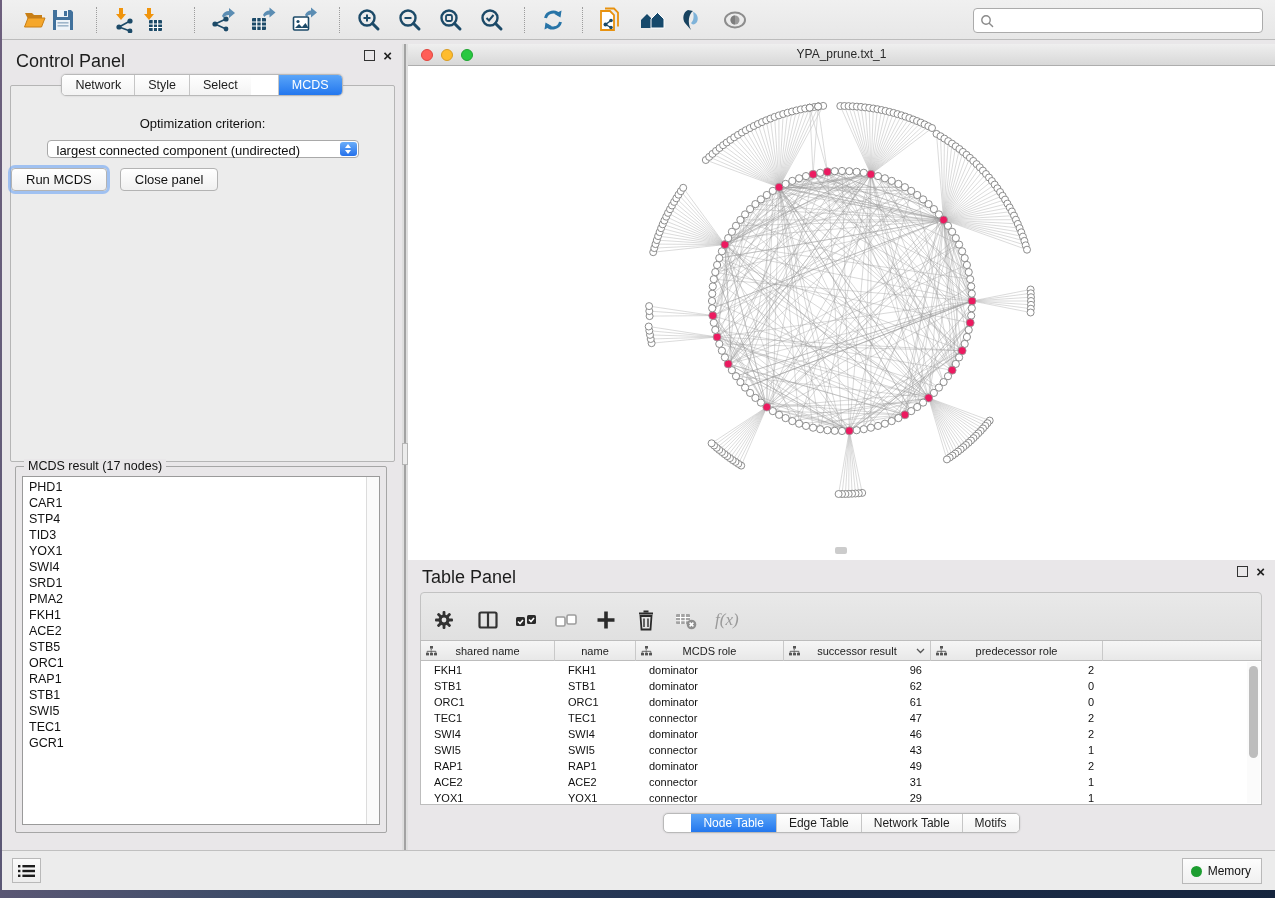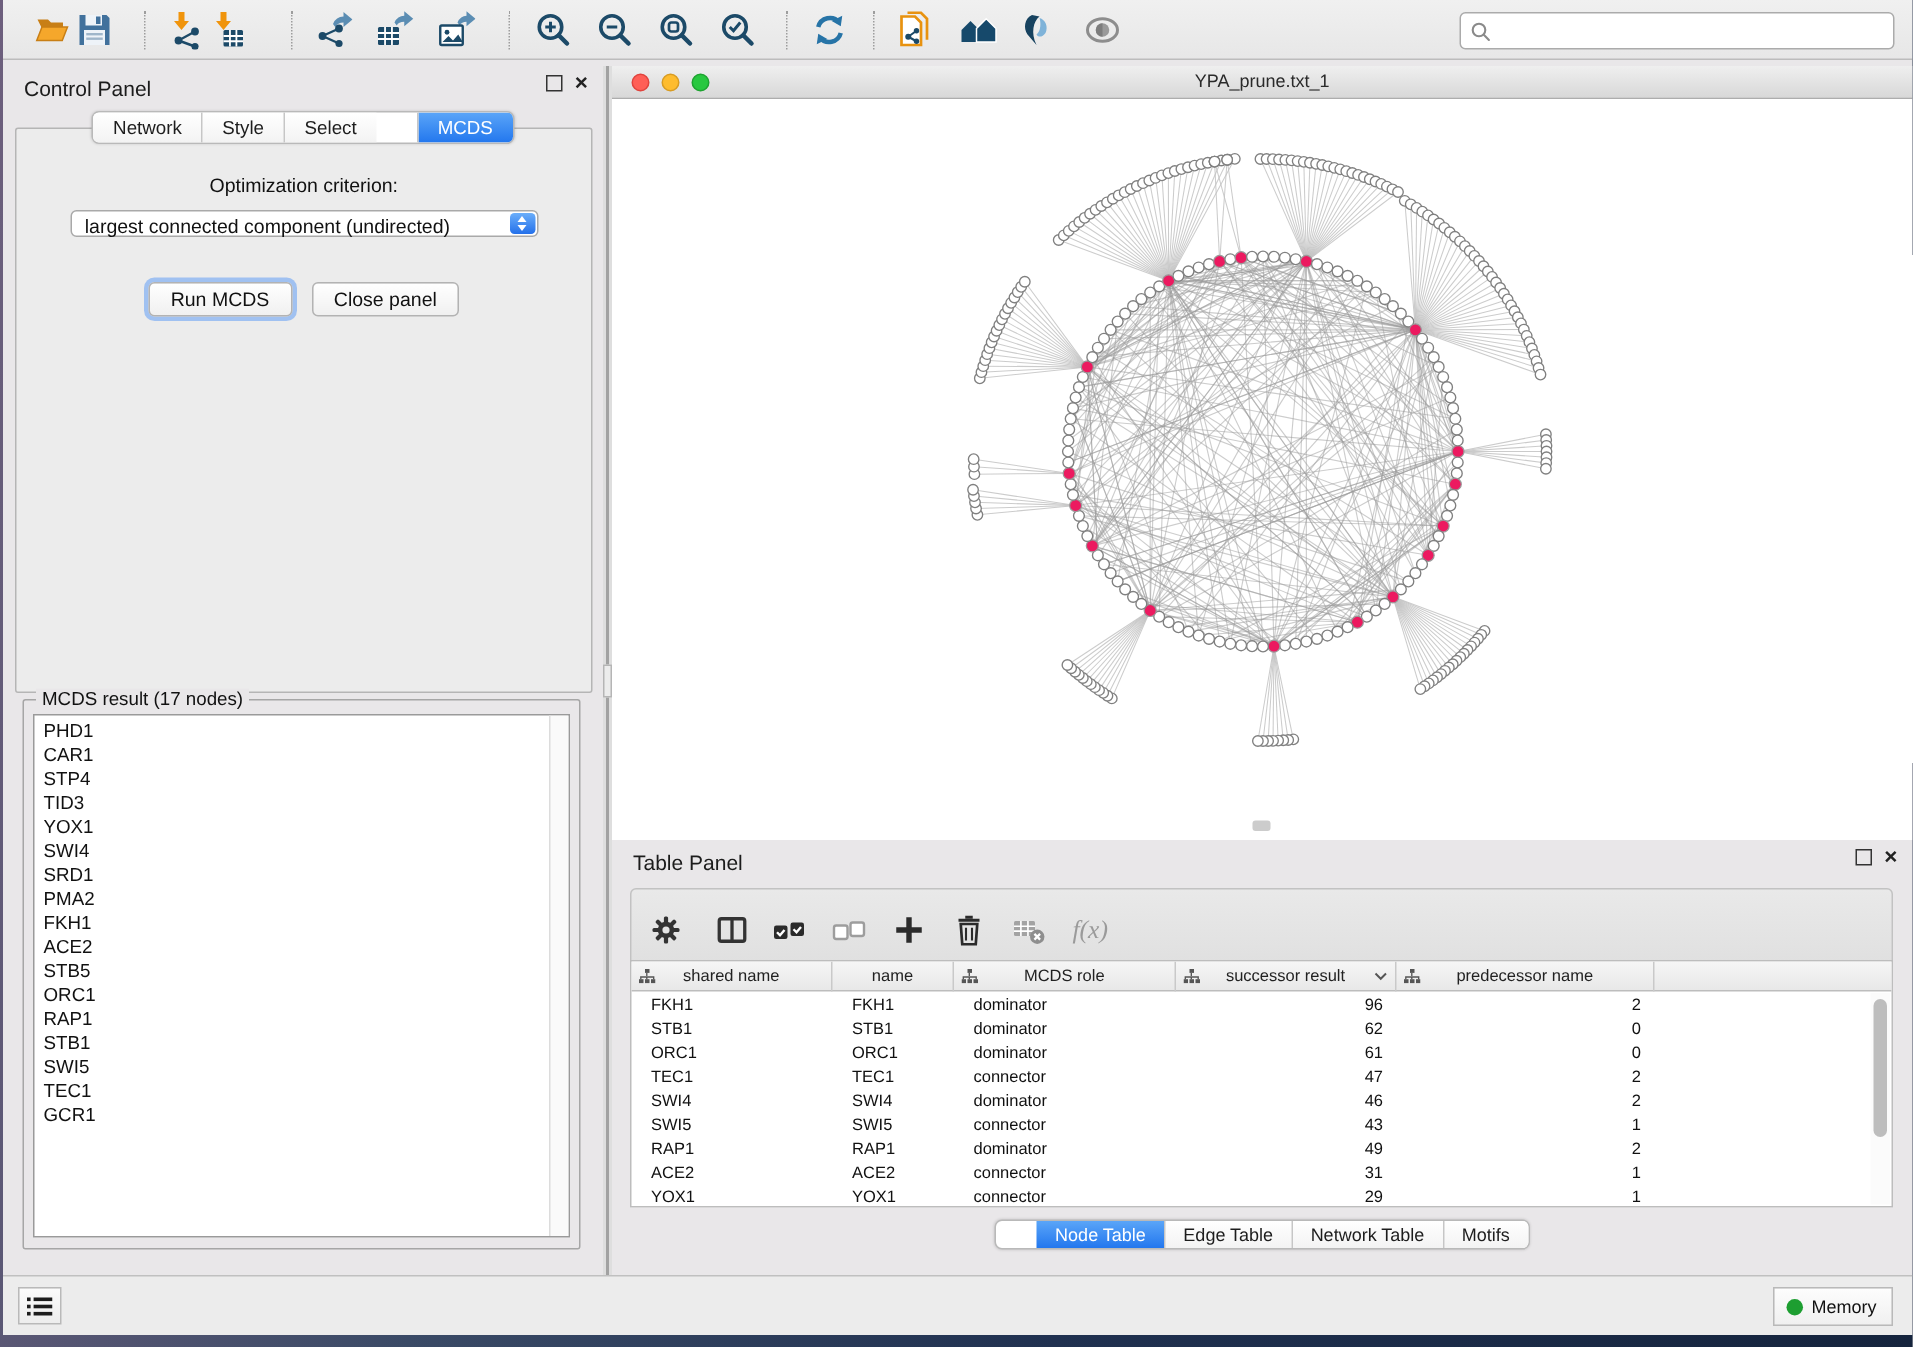--- a/index.html
+++ b/index.html
@@ -17,42 +17,42 @@
   .tb-btn { position:absolute; top:6px; width:30px; height:28px; border:none; background:transparent; cursor:pointer; padding:1px; }
   .tb-btn svg { width:26px; height:26px; display:block; margin:auto; }
   .tb-sep { position:absolute; top:7px; width:0; height:26px; border-left:1px dotted #9d9d9d; }
   .searchbox { position:absolute; right:12px; top:8px; width:290px; height:25px; background:#fff;
     border:1px solid #ababab; border-radius:4px; display:flex; align-items:center; padding:0 6px; }
   .searchbox input { border:none; outline:none; flex:1; font-size:12px; font-family:"Liberation Sans",sans-serif; background:transparent; margin-left:4px; }
 
   
   .control-panel { position:absolute; left:0; top:44px; width:400px; bottom:40px; background:#e9e7e9; }
   .panel-titlebar { position:relative; height:26px; }
-  .panel-title { position:absolute; left:14px; top:7px; font-size:14px; color:#1c1c1c; }
+  .panel-title { position:absolute; left:14px; top:7px; font-size:18px; color:#1c1c1c; }
   .panel-winbtns { position:absolute; right:10px; top:6px; display:flex; gap:8px; align-items:center; }
   .float-btn { width:11px; height:11px; border:1.6px solid #333; background:transparent; display:inline-block; cursor:pointer; }
   .close-btn { font-size:15px; font-weight:bold; color:#222; line-height:11px; cursor:pointer; }
 
   .cp-tabs { position:absolute; left:0; top:30px; width:100%; display:flex; justify-content:center; z-index:3; }
   .tabgroup { display:flex; border:1px solid #b9b9b9; border-radius:5px; overflow:hidden; background:#fff; box-shadow:0 0 2px rgba(0,0,0,.15); }
   .tabgroup .tab { padding:3px 13px; font-size:12.5px; color:#1d1d1d; background:linear-gradient(#ffffff,#f3f3f3); border-left:1px solid #c6c6c6; cursor:pointer; }
   .tabgroup .tab:first-child { border-left:none; }
   .tabgroup .tab.active { background:linear-gradient(#5aa5f8,#2377ee); color:#fff;margin-left:27px; }
 
   .cp-content { position:absolute; left:8px; right:7px; top:41px; height:377px;
     background:#ececec; border:1px solid #b5b5b5; border-radius:2px; }
   .opt-label { text-align:center; margin-top:30px; font-size:13px; color:#111; }
   .opt-select { position:relative; margin:9px auto 0; width:312px; height:18px; background:#fff;
     border:1px solid #a9a9a9; border-radius:4px; font-size:13px; color:#111; line-height:20px;
     padding-left:9px; cursor:pointer; }
   .opt-select .stepper { position:absolute; right:1px; top:1px; bottom:1px; width:17px; border-radius:3px;
     background:linear-gradient(#6aaefa,#2470ea); display:flex; flex-direction:column; align-items:center; justify-content:center; gap:2px; }
   .tri-up { width:0; height:0; border-left:3.5px solid transparent; border-right:3.5px solid transparent; border-bottom:4.5px solid #fff; }
   .tri-dn { width:0; height:0; border-left:3.5px solid transparent; border-right:3.5px solid transparent; border-top:4.5px solid #fff; }
-  .cp-buttons { display:flex; justify-content:center; gap:13px; margin-top:30px; }
+  .cp-buttons { display:flex; gap:13px; margin-top:10px; }
   .btn { font-family:"Liberation Sans",sans-serif; font-size:13px; color:#111; padding:3px 14px;
     background:linear-gradient(#ffffff,#f0f0f0); border:1px solid #b3b3b3; border-radius:4px; cursor:pointer; }
   .btn.focused { box-shadow:0 0 0 3px rgba(110,165,245,.6); }
 
   .mcds-fieldset { position:absolute; left:13px; right:15px; top:422px; bottom:17px;
     border:1px solid #a6a6a6; border-radius:2px; }
   .mcds-legend { position:absolute; left:8px; top:-8px; background:#e9e7e9; padding:0 4px; font-size:12.5px; color:#111; }
   .mcds-box { position:absolute; left:6px; right:6px; top:9px; bottom:7px; background:#fff; border:1px solid #9a9a9a; overflow:hidden; }
   .mcds-list { position:absolute; left:0; top:2px; right:14px; bottom:0; }
   .mcds-item { font-size:12.5px; color:#111; line-height:16px; padding-left:6px; cursor:default; }
@@ -1137,21 +1137,21 @@
           <div class="th" style="width: 172px;">
             <svg class="tree" width="11" height="10" viewBox="0 0 11 10">
               <g fill="#555">
                 <rect x="4" y="0" width="3" height="2.6"></rect>
                 <rect x="0" y="6.8" width="3" height="2.6"></rect>
                 <rect x="4" y="6.8" width="3" height="2.6"></rect>
                 <rect x="8" y="6.8" width="3" height="2.6"></rect>
                 <path d="M5.2 2.6 v2 M1.2 6.8 v-1.5 h8.6 v1.5 M5.2 5.3 v1.5" stroke="#555" stroke-width="0.9" fill="none"></path>
               </g>
             </svg>
-            <span>predecessor name</span>
+            <span>predecessor role</span>
           </div>
         </div>
       <div class="tbl-body" id="tbl-body">
           <div class="tr">
             <div class="td" style="width: 134px;">FKH1</div>
             <div class="td" style="width: 81px;">FKH1</div>
             <div class="td" style="width: 148px;">dominator</div>
             <div class="td num" style="width: 147px; text-align: right;">96</div>
             <div class="td num" style="width: 172px;">2</div>
           </div>

